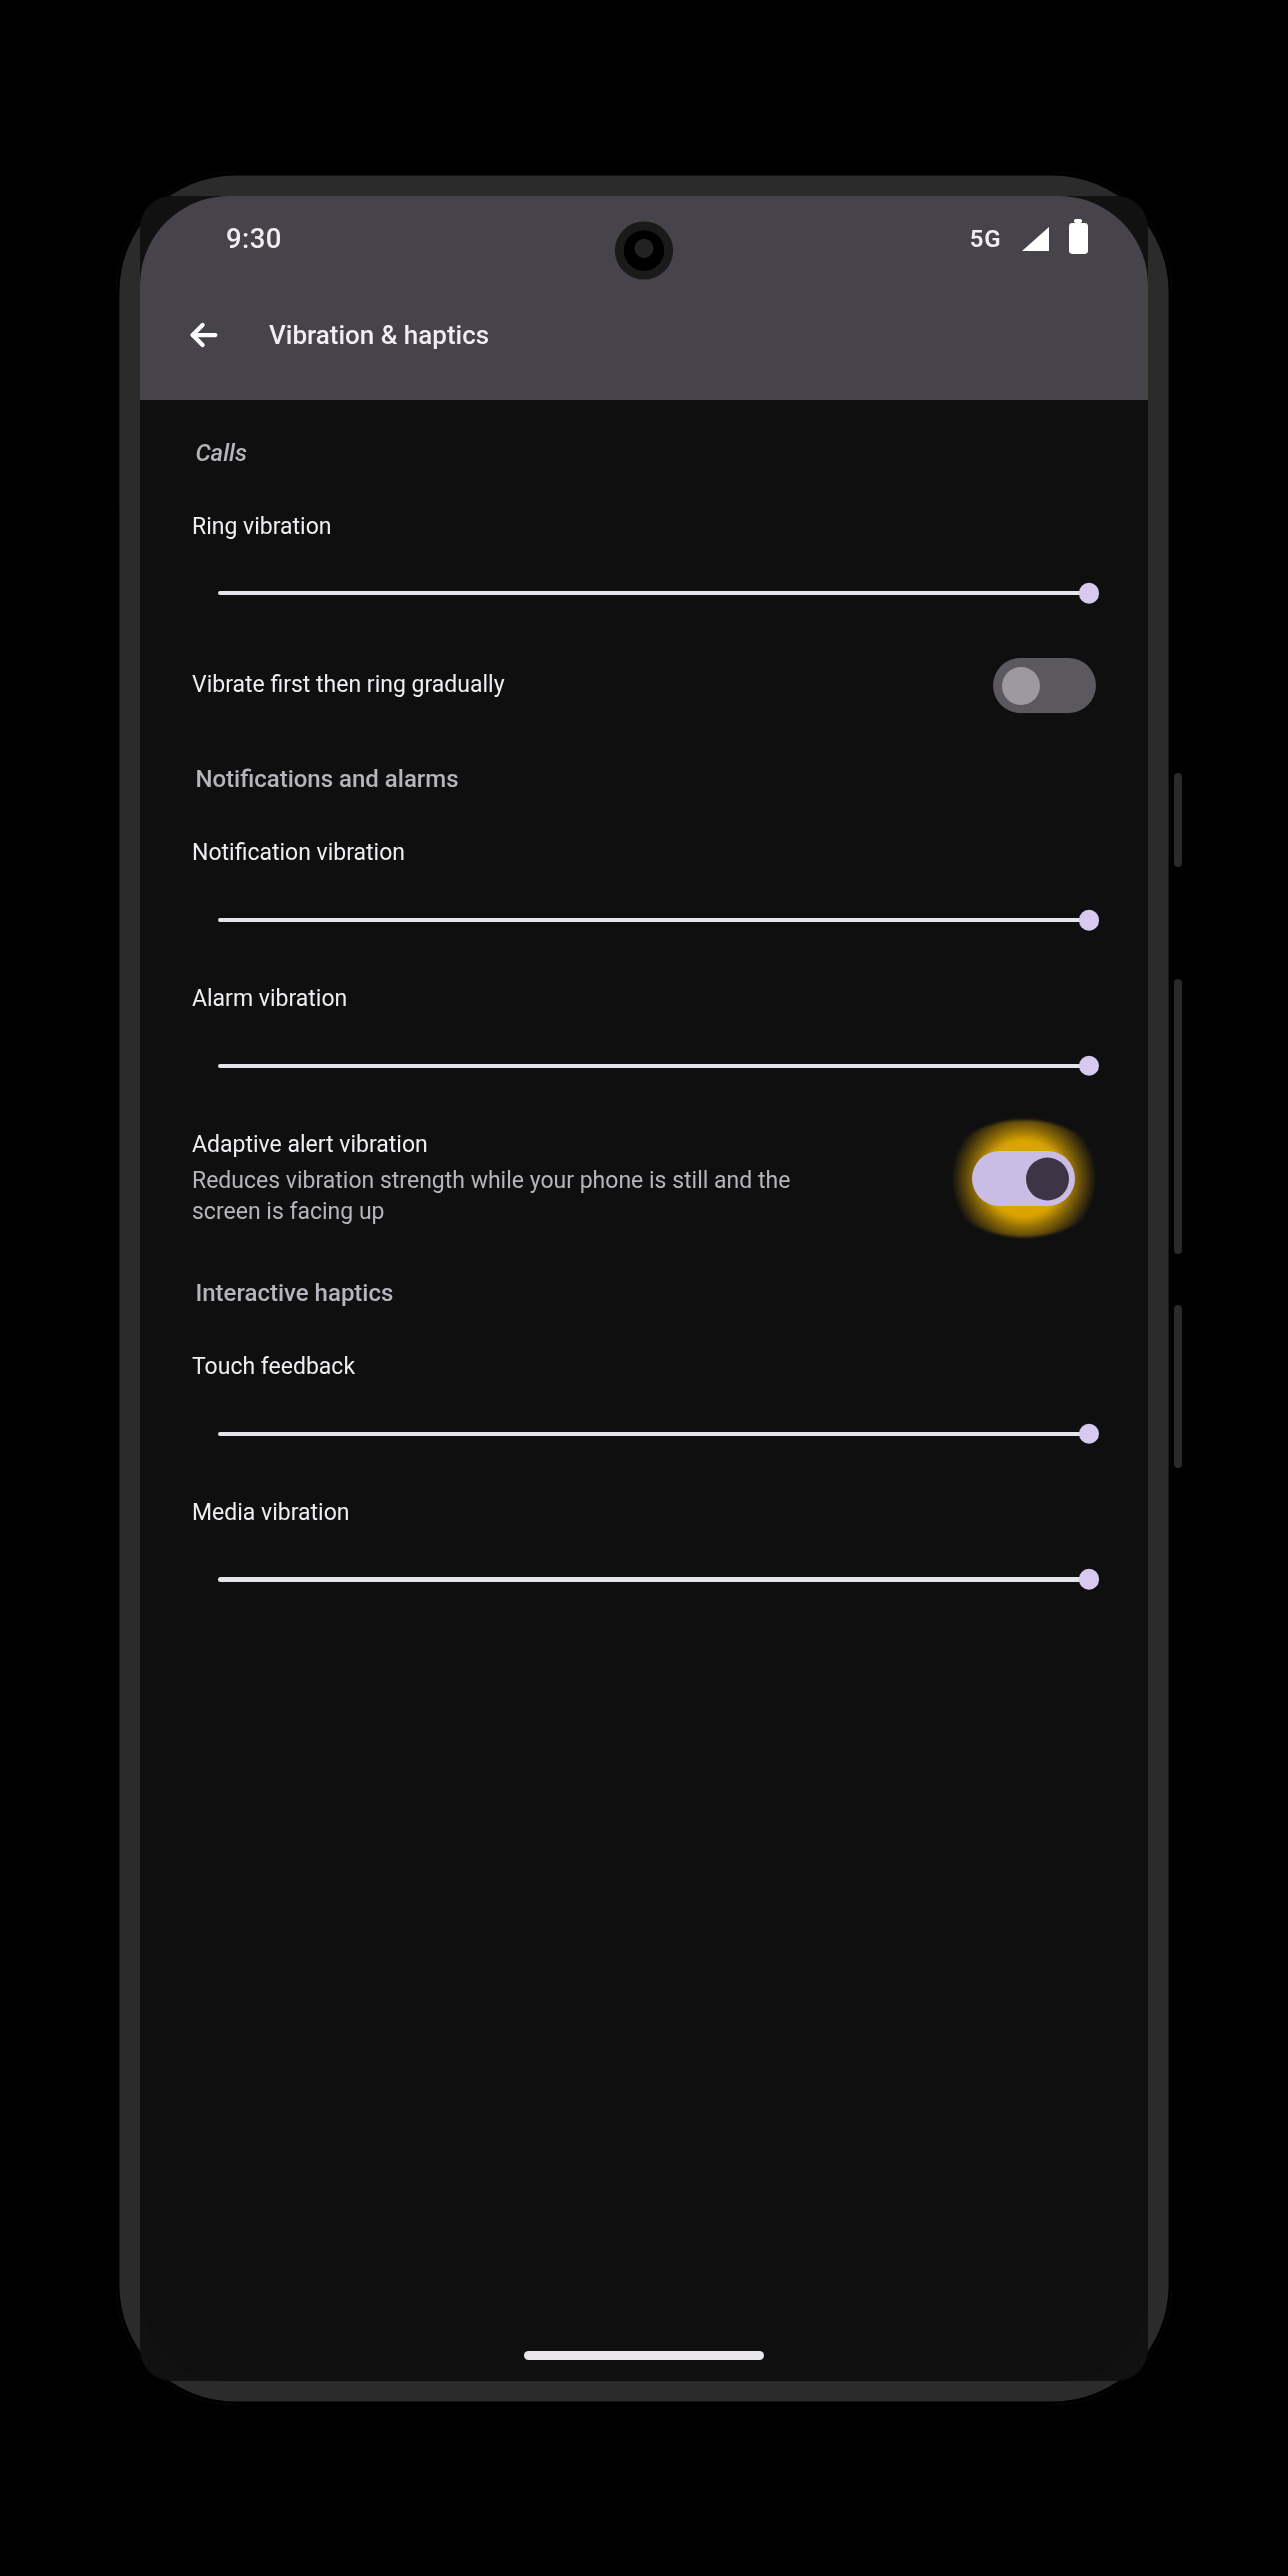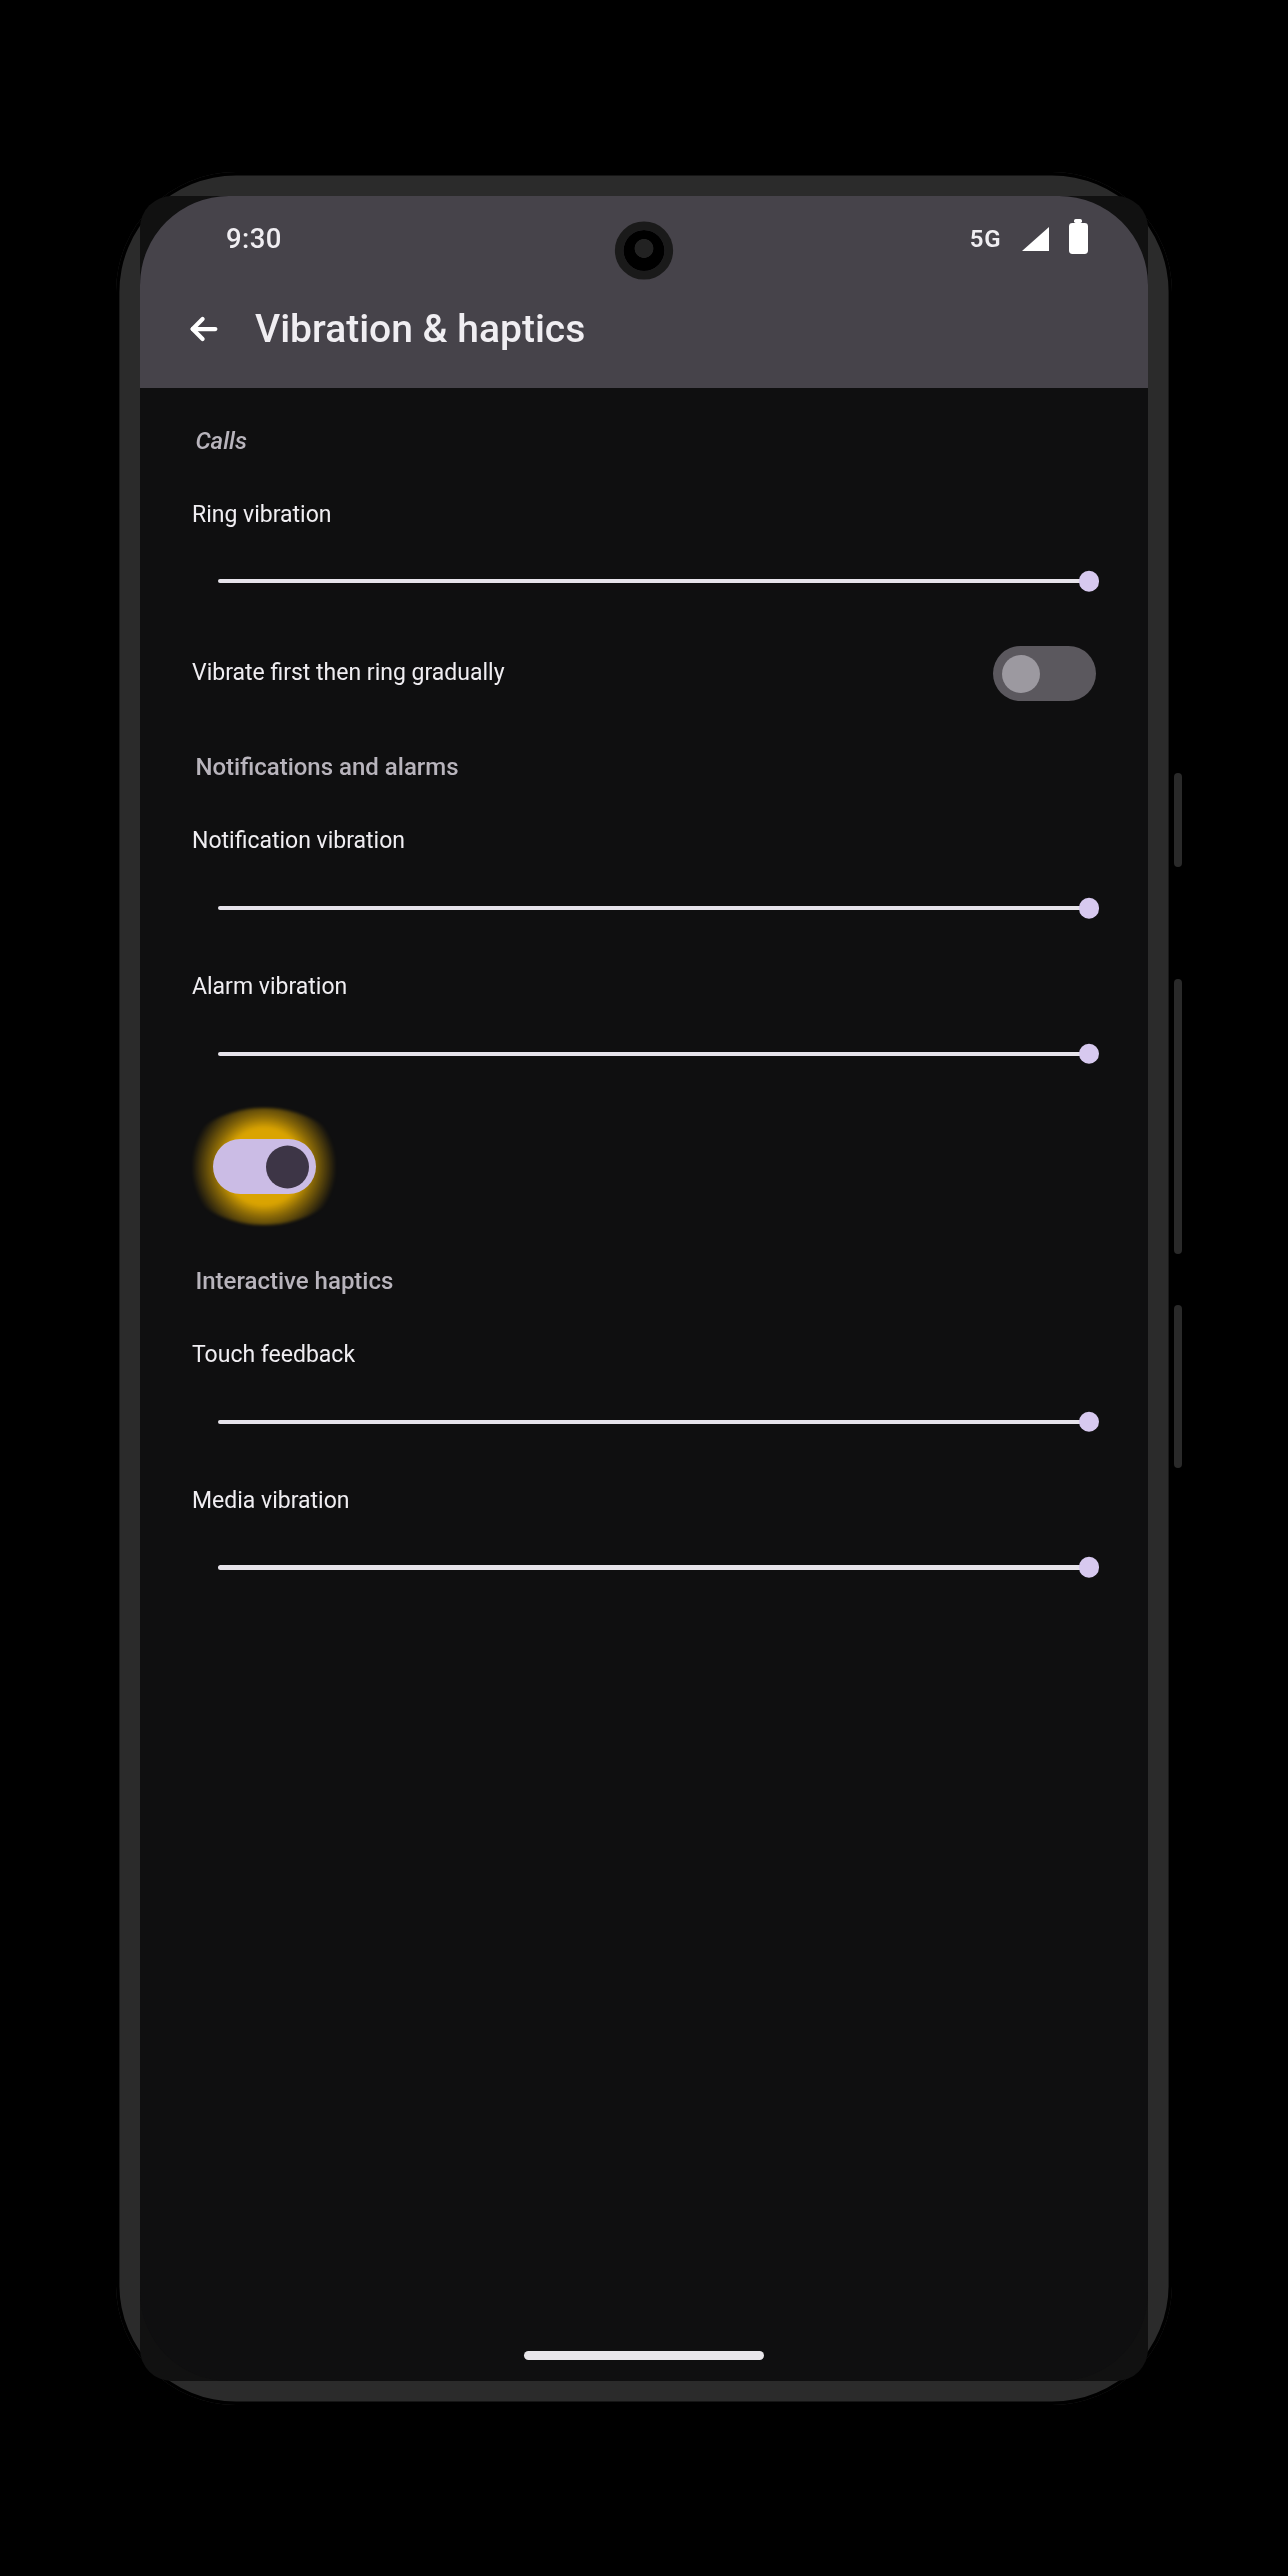--- a/index.html
+++ b/index.html
@@ -74,21 +74,21 @@
   .icon-batt::before{content:"";position:absolute;top:-6px;left:3.4px;width:8.6px;height:4.3px;background:#fff;border-radius:1.7px;}
 
   
   .appheader{
     background:var(--topbar-bg);
     display:flex;align-items:center;gap:31px;
     padding:24px 43px 36px 43px;
   }
   .back-arrow{width:41px;height:41px;display:flex;align-items:center;justify-content:center;}
   .back-arrow svg{width:34px;height:34px;stroke:#fff;stroke-width:3;fill:none;stroke-linecap:round;stroke-linejoin:round;}
-  .appheader h1{margin:0;font-size:39px;font-weight:500;}
+  .appheader h1{margin:14px;font-size:26px;font-weight:500;}
 
   
   .content{padding:17px 52px 0 52px;}
   .section-label{font-size:24px;color:var(--text-sub);font-weight:500;margin:26px 0 26px 3.4px;}
   .section-label.first{margin-top:22px;font-style:italic;}
 
   .item{margin:46px 0 52px 0;}
   .item-row{display:flex;align-items:center;justify-content:space-between;gap:16px;}
   .item-text{flex:1;}
   .item-title{font-size:23px;font-weight:400;color:var(--text);line-height:1.25;}
@@ -194,20 +194,24 @@
         <div class="item">
           <div class="item-title">Alarm vibration</div>
           <div class="slider">
             <div class="slider-track"></div>
             <div class="slider-thumb"></div>
           </div>
         </div>
 
         <div class="item">
           <div class="item-row">
+            <div class="item-text">
+              <div class="item-title">Adaptive alert vibration</div>
+              <div class="item-sub">Reduces vibration strength while your phone is still and the screen is facing up</div>
+            </div>
             <div class="hl-wrap">
               <div class="toggle on">
                 <div class="knob"></div>
               </div>
             </div>
           </div>
         </div>
 
         <div class="section-label">Interactive haptics</div>
 

